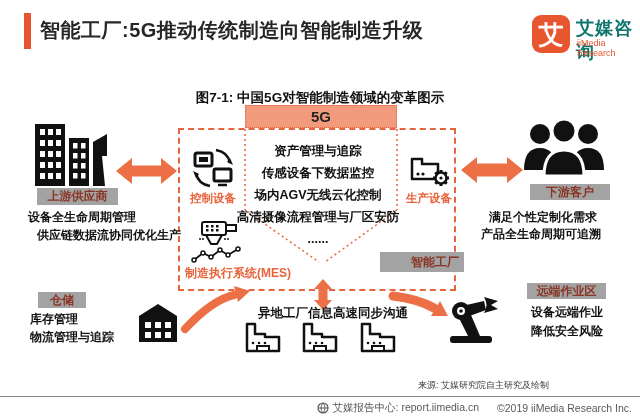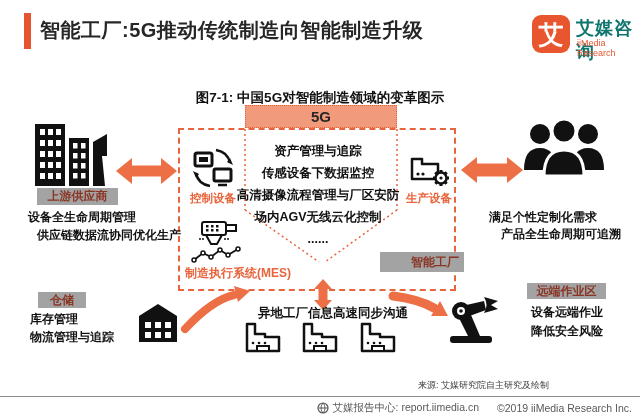--- a/index.html
+++ b/index.html
@@ -70,22 +70,22 @@
     </g>
     <g>
       <path d="M393 296 Q418 299 434 308" stroke="#ED6F45" stroke-width="9" fill="none" stroke-linecap="round"></path>
       <polygon points="431,316 440,301 448,316" fill="#ED6F45"></polygon>
     </g>
   </svg>
 
   <div class="abs center-list">
     <div>资产管理与追踪</div>
     <div>传感设备下数据监控</div>
+    <div>场内AGV无线云化控制</div>
     <div>高清摄像流程管理与厂区安防</div>
-    <div>场内AGV无线云化控制</div>
     <div>......</div>
   </div>
 
   <svg class="abs" style="left:192px;top:147px;" width="42" height="42" viewBox="0 0 42 42">
     <rect x="3" y="6" width="17" height="13" rx="2" fill="#fff" stroke="#111" stroke-width="3"></rect>
     <rect x="7" y="10" width="9" height="5" fill="#111"></rect>
     <rect x="22" y="22" width="17" height="12" rx="1.5" fill="#fff" stroke="#111" stroke-width="3"></rect>
     <path d="M26 38 h9" stroke="#111" stroke-width="2.5"></path>
     <path d="M24 3 Q36 5 38 16" stroke="#111" stroke-width="2.5" fill="none"></path>
     <polygon points="35,15 41,18 38,11" fill="#111"></polygon>
@@ -179,22 +179,23 @@
       <circle cx="18" cy="20" r="10"></circle>
         <path d="M2 56 Q2 34 18 34 Q34 34 34 56 Z"></path>
       <circle cx="66" cy="20" r="10"></circle>
         <path d="M50 56 Q50 34 66 34 Q82 34 82 56 Z"></path>
     </g>
     <g fill="#111" stroke="#fff" stroke-width="3">
       <circle cx="42" cy="17" r="12"></circle>
         <path d="M22 62 Q22 36 42 36 Q62 36 62 62 Z"></path>
     </g>
   </svg>
+  <div class="abs salmon-box" style="left:530px;top:184px;width:80px;height:16px;line-height:16px;">下游客户</div>
   <div class="abs point" style="left:489px;top:209px;">满足个性定制化需求</div>
-  <div class="abs point" style="left:481px;top:226px;margin-left:20px;">产品全生命周期可追溯</div>
+  <div class="abs point" style="left:481px;top:226px;">产品全生命周期可追溯</div>
 
   <div class="abs salmon-box" style="left:38px;top:292px;width:48px;height:16px;line-height:16px;">仓储</div>
   <div class="abs point" style="left:30px;top:311px;">库存管理</div>
   <div class="abs point" style="left:30px;top:329px;">物流管理与追踪</div>
   <svg class="abs" style="left:137px;top:302px;" width="42" height="42" viewBox="0 0 42 42">
     <path d="M21 2 L40 14 V40 H2 V14 Z" fill="#111"></path>
     <g fill="#fff">
       <rect x="8" y="20" width="6" height="6"></rect>
         <rect x="18" y="20" width="6" height="6"></rect>
         <rect x="28" y="20" width="6" height="6"></rect>

